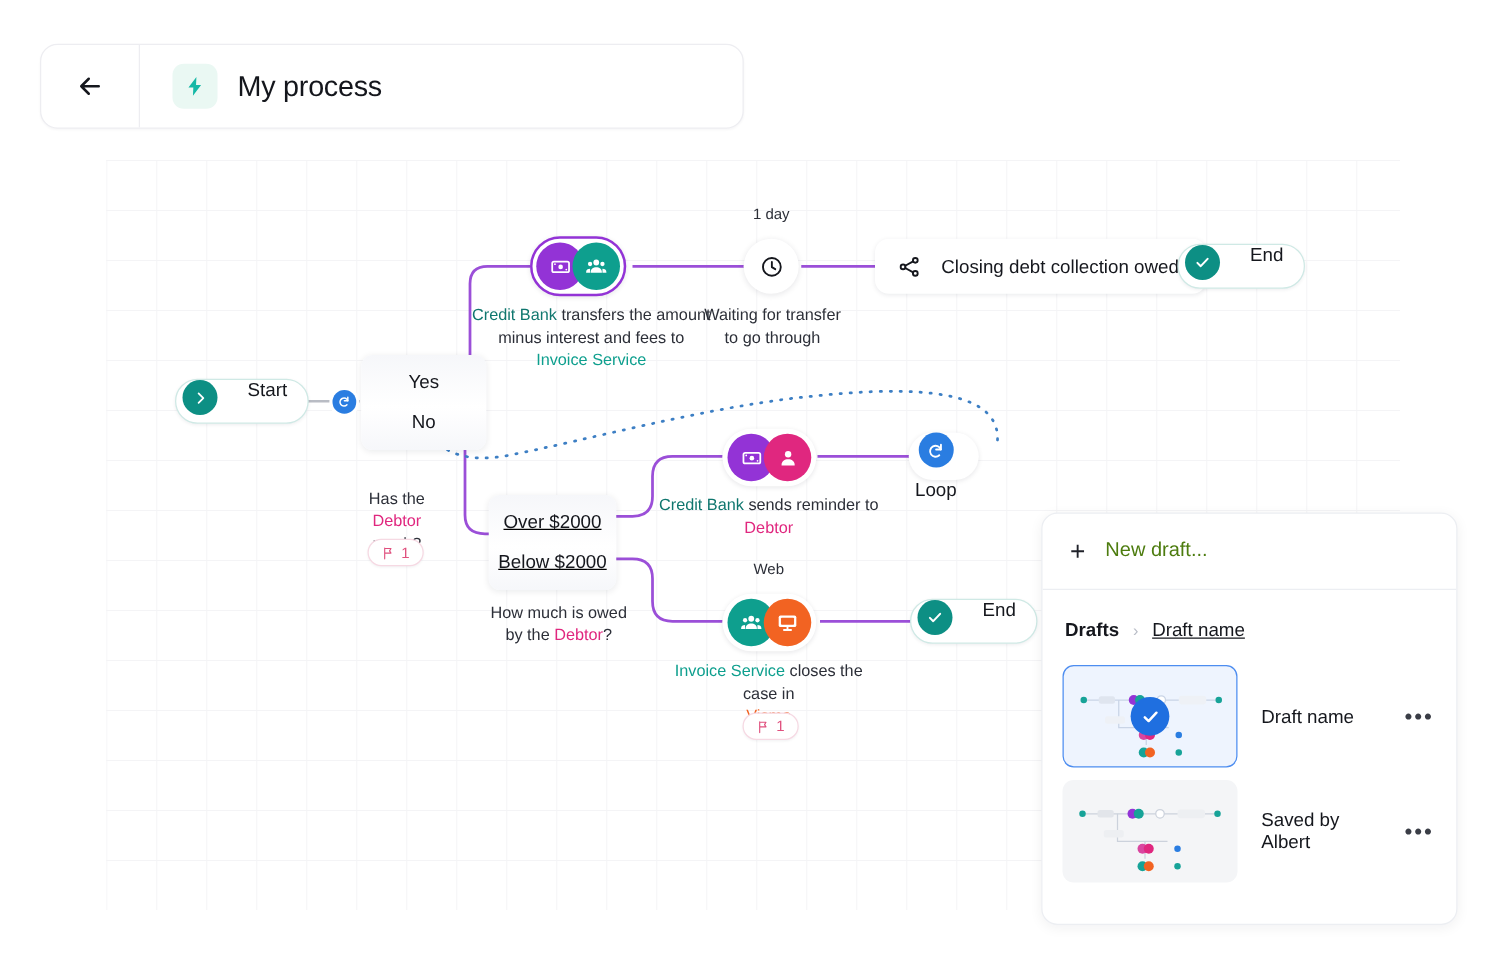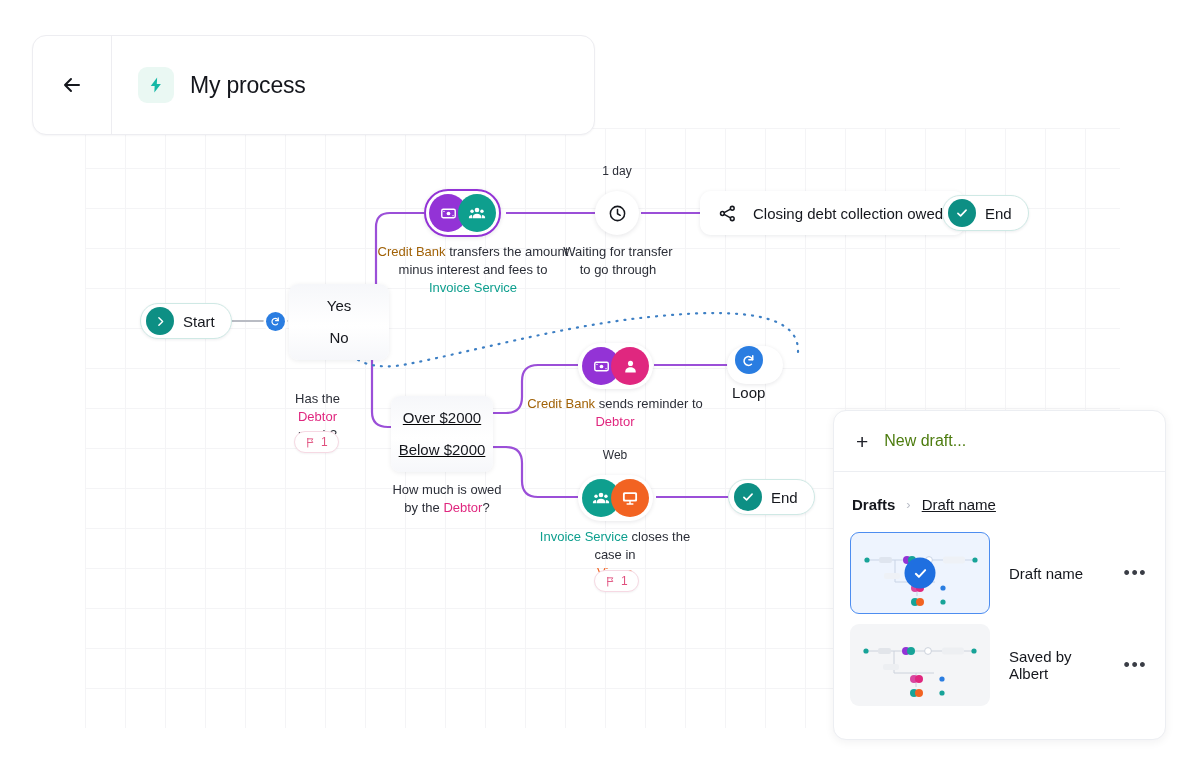--- a/index.html
+++ b/index.html
@@ -18,21 +18,21 @@
     background-image:
       linear-gradient(to right, #f4f4f6 1px, transparent 1px),
       linear-gradient(to bottom, #f4f4f6 1px, transparent 1px);
     background-size: 40px 40px;
     pointer-events: none;
   }
 
   
   .header {
     position: absolute; left: 32px; top: 35px;
-    width: 563px; height: 100px;
+    width: 563px; height: 68px;
     background: #ffffff;
     border: 1px solid #ededf1;
     border-radius: 14px;
     display: flex; align-items: stretch;
     box-shadow: 0 1px 2px rgba(16,20,40,.04);
   }
   .back-btn {
     width: 79px; display: flex; align-items: center; justify-content: center;
     border-right: 1px solid #ededf1; cursor: pointer;
   }
@@ -43,21 +43,21 @@
   }
   .proc-title { font-size: 23px; color: #14161c; letter-spacing: -0.2px; }
 
   
   .edges { position: absolute; left: 0; top: 0; width: 1200px; height: 773px; }
 
   
   .abs { position: absolute; }
 
   .pill-node {
-    display: inline-flex; align-items: center; gap: 9px;
+    display: inline-flex; align-items: flex-start; gap: 24px;
     height: 36px; padding: 0 16px 0 5px;
     background: #ffffff; border: 1px solid #cfe9e5;
     border-radius: 22px;
     box-shadow: 0 1px 3px rgba(16,20,40,.07);
   }
   .pill-node .lbl { font-size: 15px; color: #15171d; }
   .circ { border-radius: 50%; display: flex; align-items: center; justify-content: center; flex: none; }
   .c28 { width: 28px; height: 28px; }
 
   
@@ -105,21 +105,21 @@
   .decision .opt {
     font-size: 15px; color: #15171d; text-align: center;
     height: 32px; line-height: 32px; cursor: pointer; white-space: nowrap;
   }
 
   
   .cap {
     position: absolute; text-align: center;
     font-size: 13px; line-height: 18px; color: #2c2f38;
   }
-  .cap .org  { color: #a16207; text-align: center; }
+  .cap .org  { color: #0f766e; text-align: center; }
   .cap .teal { color: #0e9f8e; }
   .cap .pink { color: #e0277f; }
   .cap .orng { color: #f26322; }
 
   .tag {
     position: absolute; font-size: 12px; color: #2c2f38; text-align: center;
   }
 
   
   .flag-pill {

